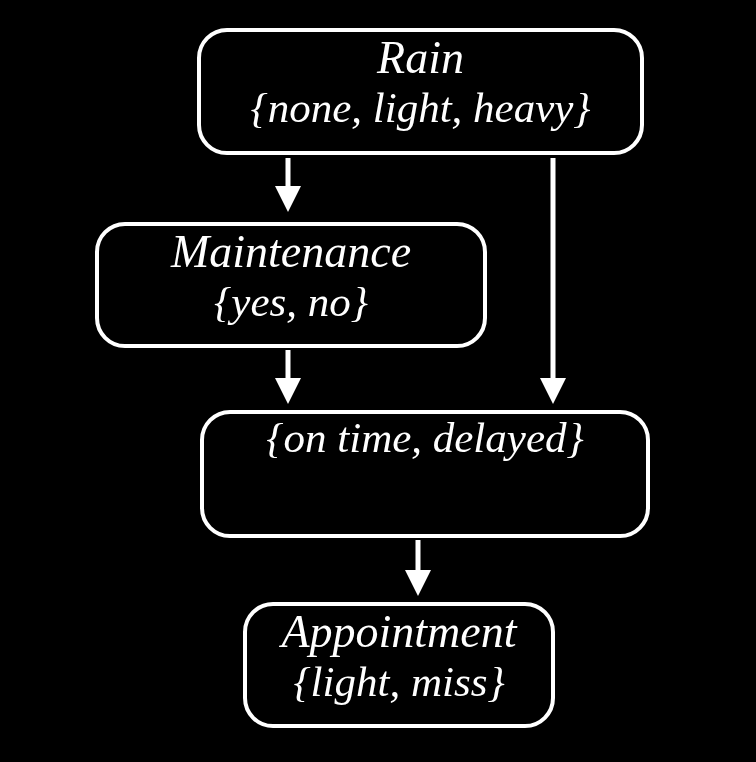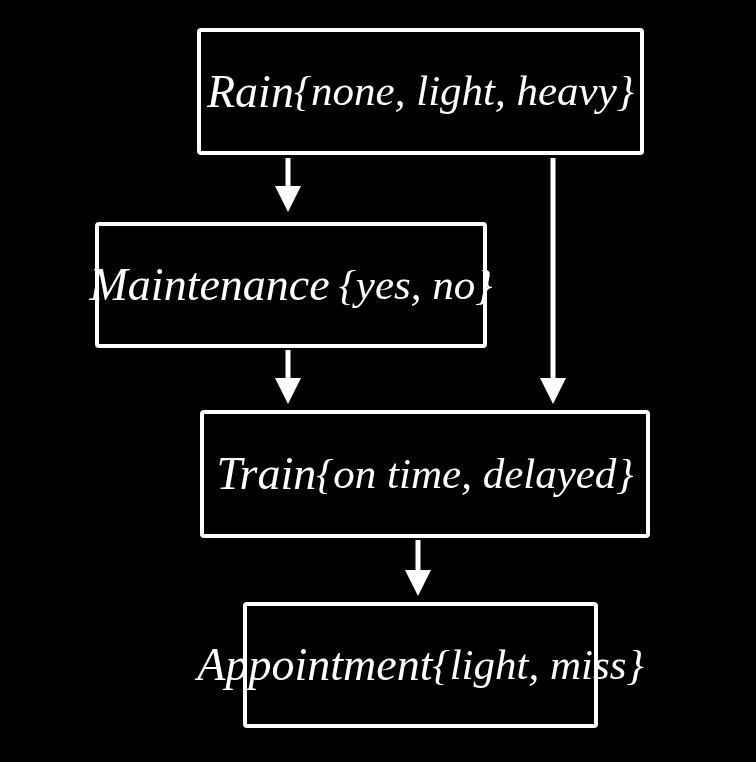--- a/index.html
+++ b/index.html
@@ -28,42 +28,42 @@
     fill: none;
   }
   .edge-head {
     fill: #ffffff;
     stroke: none;
   }
   .node {
     position: absolute;
     box-sizing: border-box;
     border: 4px solid #ffffff;
-    border-radius: 4px;
+    border-radius: 30px;
     background: #000000;
     color: #ffffff;
     display: flex;
+    flex-direction: column;
     align-items: center;
-    justify-content: center;
     text-align: center;
     font-style: italic;
     line-height: 1.12;
   }
   .node .node-label {
     font-size: 46px;
     white-space: nowrap;
   }
   .node .node-domain {
     font-size: 43px;
     white-space: nowrap;
   }
   .node-rain        { left: 197px; top: 28px;  width: 447px; height: 127px; }
-  .node-maintenance { left: 95px;  top: 222px; width: 392px; height: 126px; gap: 9px; }
+  .node-maintenance { left: 95px;  top: 222px; width: 392px; height: 126px; }
   .node-train       { left: 200px; top: 410px; width: 450px; height: 128px; }
-  .node-appointment { left: 243px; top: 602px; width: 355px; height: 126px; font-family: Liberation Serif, serif; }
+  .node-appointment { left: 243px; top: 602px; width: 312px; height: 126px; font-family: Liberation Serif, serif; }
 </style>
 </head>
 <body>
 
 <div class="canvas">
 
   <svg class="edges-svg" viewBox="0 0 756 762">
     <g>
       <line class="edge-shaft" x1="288" y1="158" x2="288" y2="187"></line>
       <polygon class="edge-head" points="275,186 301,186 288,212"></polygon>
@@ -86,21 +86,20 @@
     <div class="node-label">Rain</div>
     <div class="node-domain">{none, light, heavy}</div>
   </div>
 
   <div class="node node-maintenance">
     <div class="node-label">Maintenance</div>
     <div class="node-domain">{yes, no}</div>
   </div>
 
   <div class="node node-train">
-    <div class="node-label">Train</div>
     <div class="node-domain">{on time, delayed}</div>
   </div>
 
   <div class="node node-appointment">
     <div class="node-label">Appointment</div>
     <div class="node-domain">{light, miss}</div>
   </div>
 
 </div>
 

